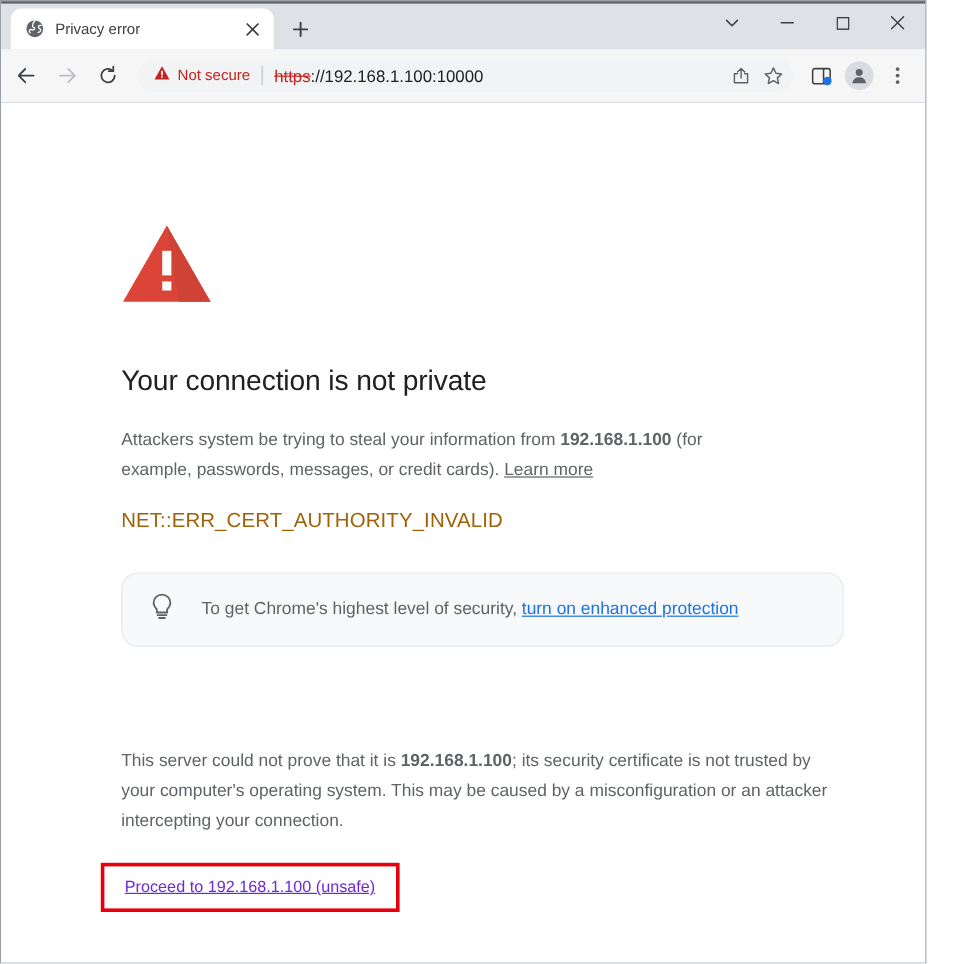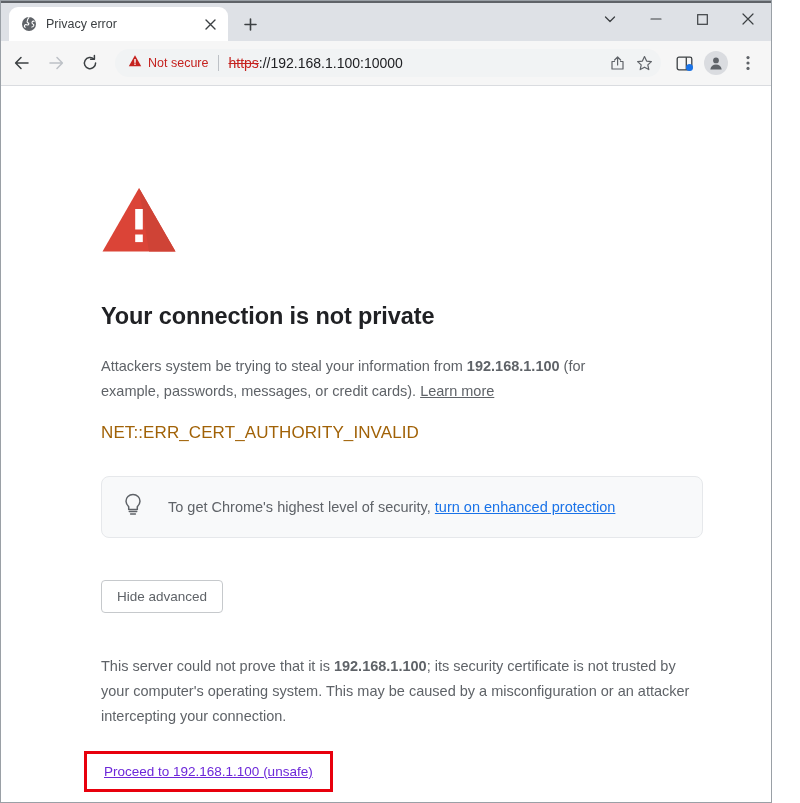--- a/index.html
+++ b/index.html
@@ -175,21 +175,21 @@
     overflow: hidden;
     position: relative;
   }
   .interstitial {
     padding: 100px 0 0 100px;
     width: 620px;
   }
   .warn-icon { margin-bottom: 45px; display:block; }
   h1 {
     font-size: 23.5px;
-    font-weight: bold;
+    font-weight: normal;
     color: #202124;
     letter-spacing: -0.1px;
     margin-bottom: 24px;
   }
   .body-text {
     font-size: 14.5px;
     line-height: 25px;
     color: #5f6368;
     max-width: 572px;
   }
@@ -204,24 +204,25 @@
     color: #a16207;
     margin-top: 19px;
     letter-spacing: 0.1px;
   }
   .callout {
     margin-top: 33px;
     width: 602px;
     min-height: 62px;
     background: #f8f9fa;
     border: 1px solid #e6e8eb;
-    border-radius: 8px;
+    border-radius: 14px;
     display: flex;
     align-items: center;
     padding: 8px 20px;
+    text-align: right;
   }
   .bulb { flex: 0 0 24px; margin-right: 22px; display:block; }
   .callout-text {
     font-size: 14.5px;
     color: #5f6368;
     line-height: 22px;
   }
   .callout-text a {
     color: #1a73e8;
     text-decoration: underline;
@@ -420,21 +421,20 @@
         <span class="bulb">
           <svg width="22" height="24" viewBox="0 0 22 24">
             <path d="M11 1.6 C6.9 1.6 4 4.6 4 8.2 C4 10.6 5.3 12.2 6.7 13.8 L6.7 16.4 L15.3 16.4 L15.3 13.8 C16.7 12.2 18 10.6 18 8.2 C18 4.6 15.1 1.6 11 1.6 Z" stroke="#5f6368" stroke-width="1.5" fill="none" stroke-linejoin="round"></path>
             <path d="M7.3 18.6 L14.7 18.6 M8.6 21 L13.4 21" stroke="#5f6368" stroke-width="1.5" stroke-linecap="round"></path>
           </svg>
         </span>
         <div class="callout-text"><span>To get Chrome's highest level of security, </span><a href="#">turn on enhanced protection</a></div>
       </div>
 
       <div class="buttons">
-        <button class="btn-outline">Hide advanced</button>
       </div>
 
       <div class="advanced"><span>This server could not prove that it is </span><b>192.168.1.100</b><span>; its security certificate is not trusted by your computer's operating system. This may be caused by a misconfiguration or an attacker intercepting your connection.</span></div>
 
       <div class="proceed-wrap">
         <span class="proceed-link">Proceed to 192.168.1.100 (unsafe)</span>
       </div>
 
     </div>
   </div>

